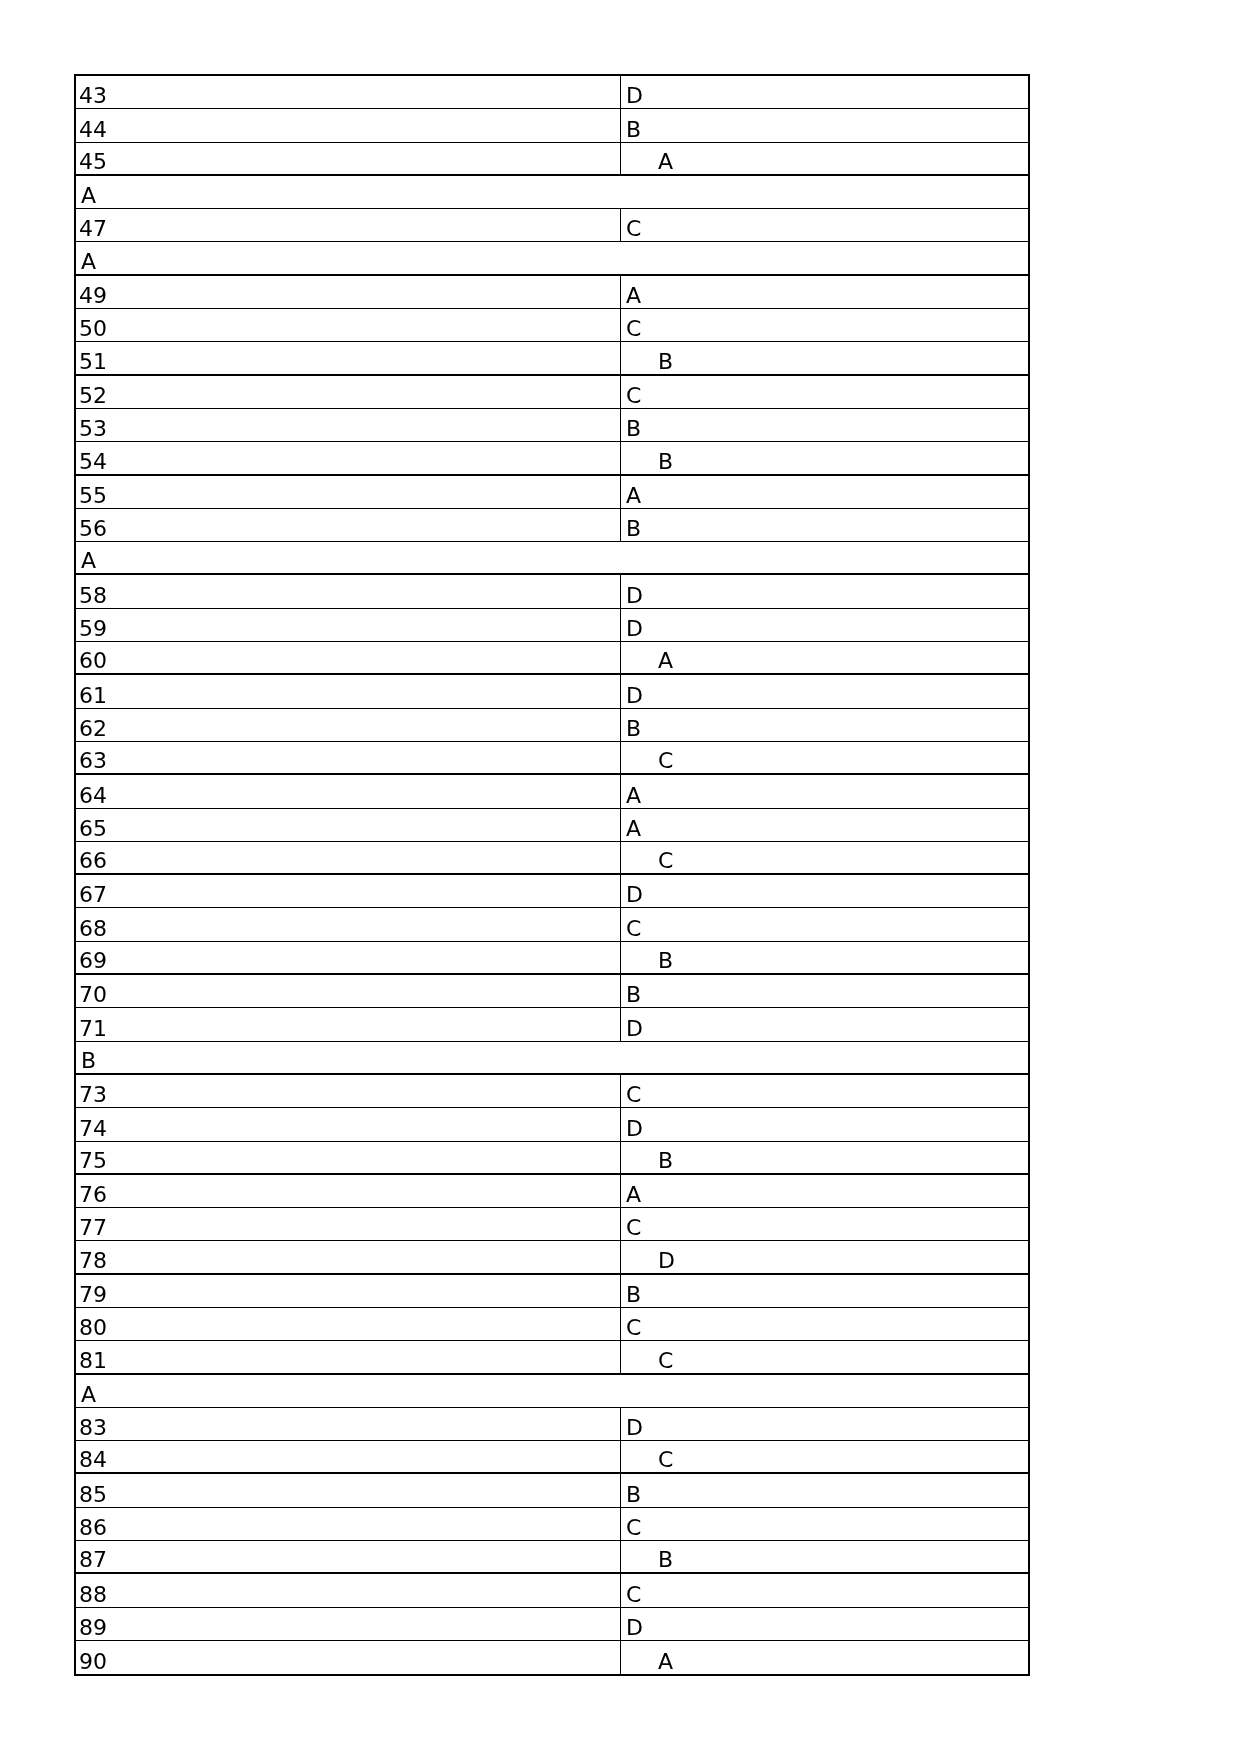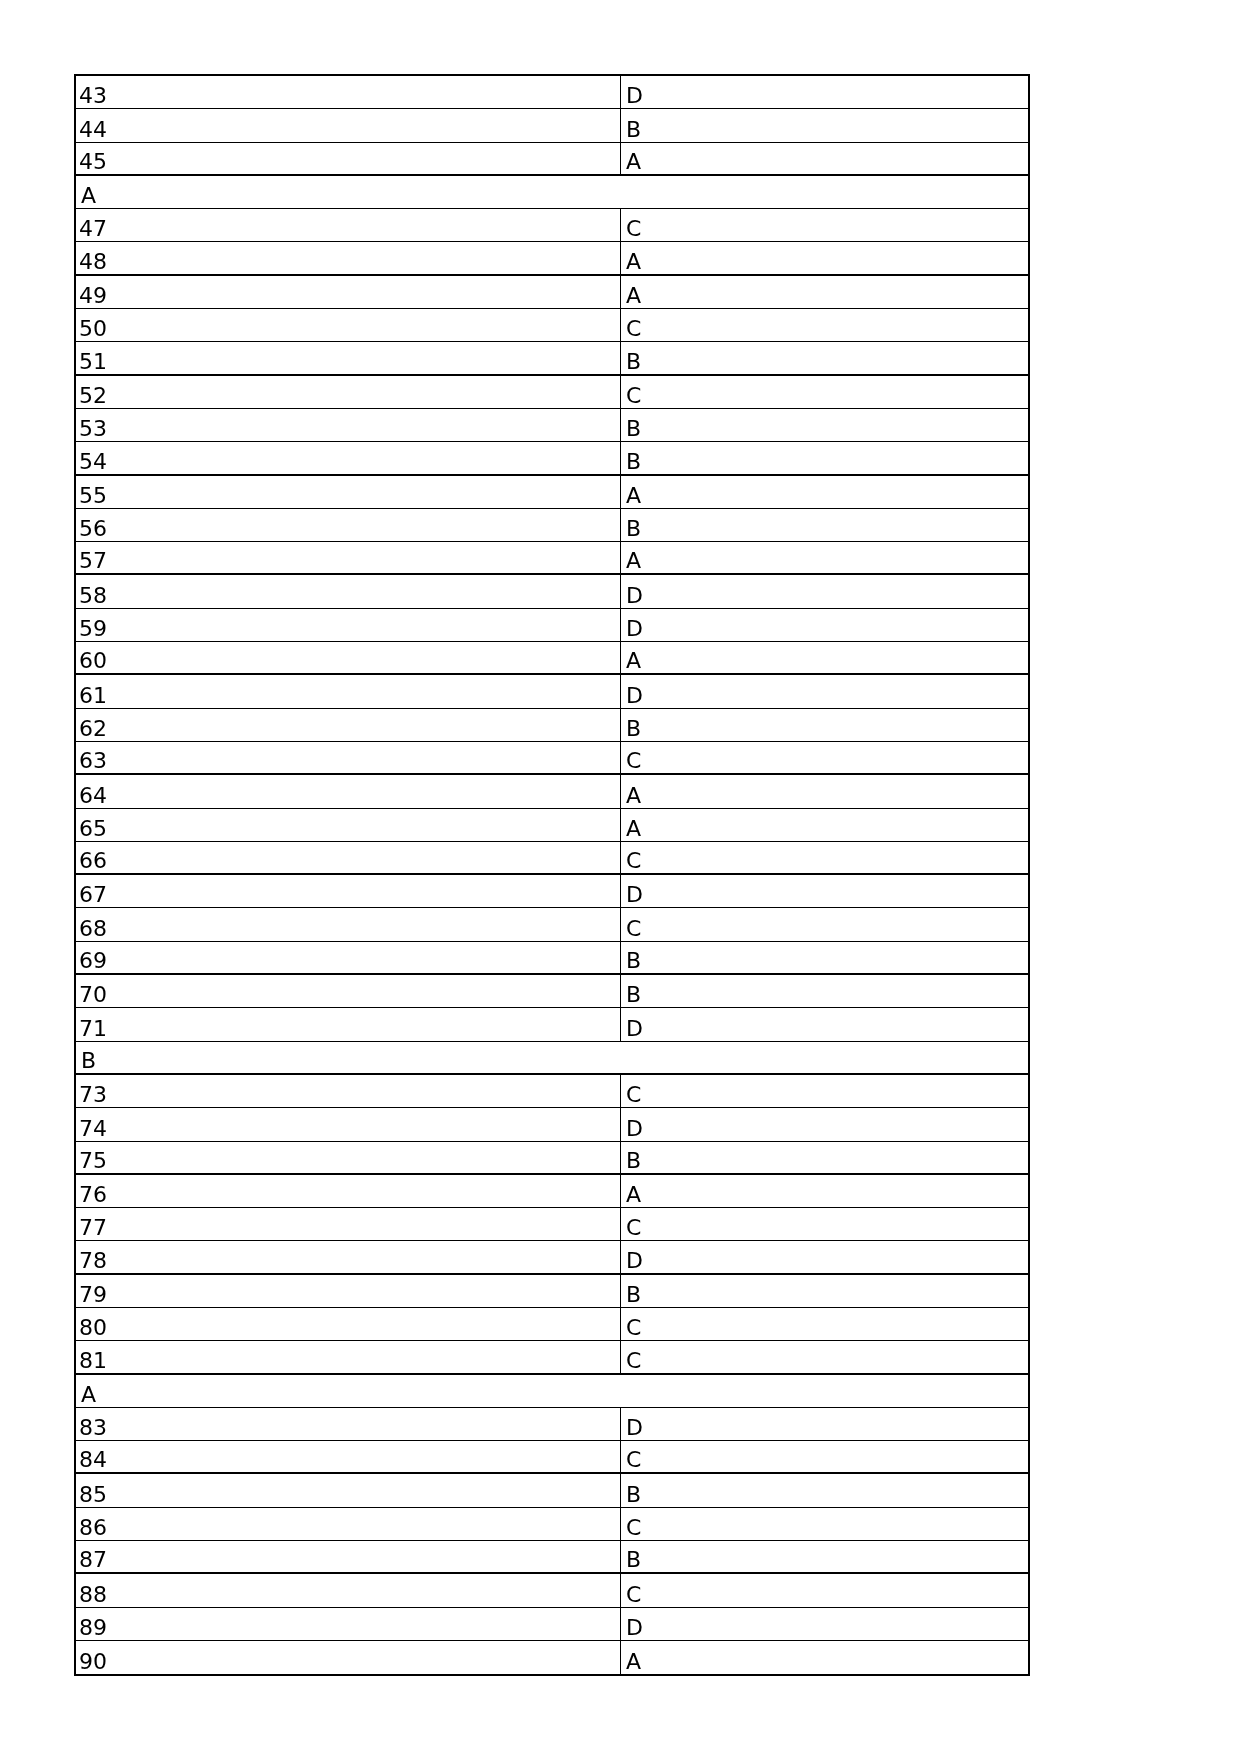--- a/index.html
+++ b/index.html
@@ -22,20 +22,21 @@
       box-sizing: border-box;
     }
     .row {
       display: flex;
       height: 33.3px;
       box-sizing: border-box;
       border-bottom: 1px solid #000;
     }
     .row.thick {
       border-bottom: 2px solid #000;
+      gap: 32px;
     }
     .row:last-child {
       border-bottom: none;
     }
     .cell {
       font-family: "DejaVu Sans", sans-serif;
       font-size: 22px;
       color: #000;
       line-height: 1;
       display: flex;
@@ -72,21 +73,20 @@
       <div class="cell ans">A</div>
     </div>
     <div class="row">
       <div class="cell ans">A</div>
     </div>
     <div class="row">
       <div class="cell num">47</div>
       <div class="cell ans">C</div>
     </div>
     <div class="row thick">
-      <div class="cell num">48</div>
       <div class="cell ans">A</div>
     </div>
     <div class="row">
       <div class="cell num">49</div>
       <div class="cell ans">A</div>
     </div>
     <div class="row">
       <div class="cell num">50</div>
       <div class="cell ans">C</div>
     </div>
@@ -108,21 +108,20 @@
     </div>
     <div class="row">
       <div class="cell num">55</div>
       <div class="cell ans">A</div>
     </div>
     <div class="row">
       <div class="cell num">56</div>
       <div class="cell ans">B</div>
     </div>
     <div class="row thick">
-      <div class="cell num">57</div>
       <div class="cell ans">A</div>
     </div>
     <div class="row">
       <div class="cell num">58</div>
       <div class="cell ans">D</div>
     </div>
     <div class="row">
       <div class="cell num">59</div>
       <div class="cell ans">D</div>
     </div>

